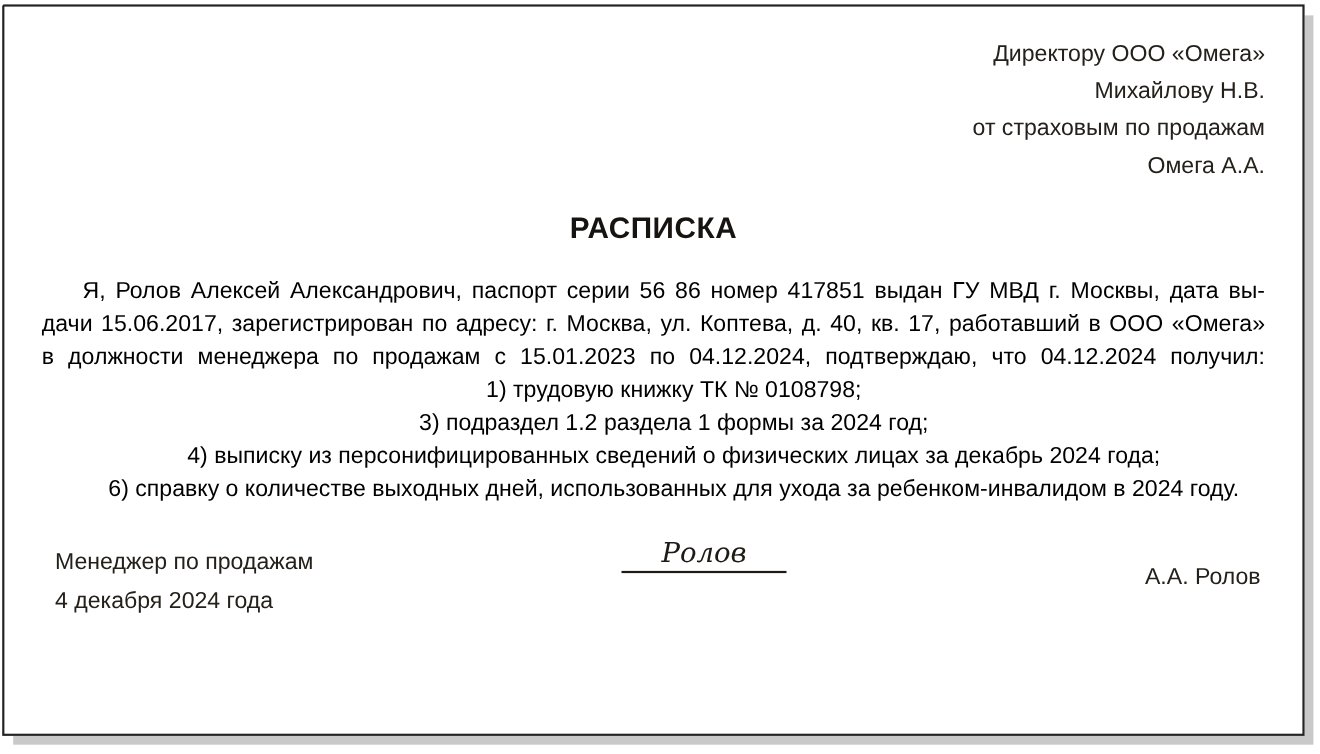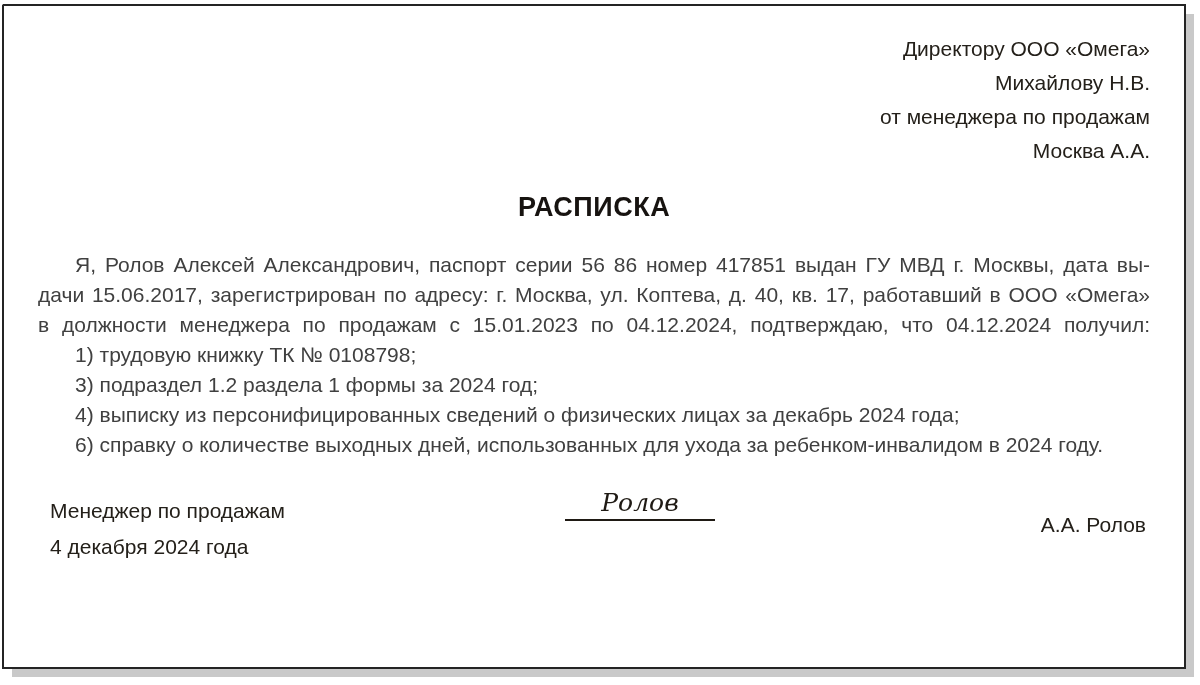--- a/index.html
+++ b/index.html
@@ -41,29 +41,29 @@
     text-align: center;
     font-size: 27px;
     font-weight: bold;
     letter-spacing: 0.5px;
     color: #171310;
   }
   .body-block {
     margin-top: 27px;
     font-size: 21px;
     line-height: 30px;
-    color: #404040;
+    color: #000000;
   }
   .para-line {
     text-align: justify;
     text-align-last: justify;
     white-space: nowrap;
   }
   .para-line.first { text-indent: 37px; }
-  .list-line { padding-left: 37px; }
+  .list-line { padding-left: 37px; text-align: center; }
   .footer-block {
     position: relative;
     margin-top: 36px;
     font-size: 21px;
     line-height: 30px;
     height: 80px;
     color: #24201a;
   }
   .footer-left { position: absolute; left: 12px; top: 0; }
   .footer-position { display: block; }
@@ -91,22 +91,22 @@
 </style>
 </head>
 <body>
 
 <div class="canvas">
   <div class="page">
 
     <div class="header-block">
       <div>Директору ООО «Омега»</div>
       <div>Михайлову Н.В.</div>
-      <div>от менеджера по продажам</div>
-      <div>Москва А.А.</div>
+      <div>от страховым по продажам</div>
+      <div>Омега А.А.</div>
     </div>
 
     <div class="doc-title">РАСПИСКА</div>
 
     <div class="body-block">
       <div class="para-line first">Я, Ролов Алексей Александрович, паспорт серии 56 86 номер 417851 выдан ГУ МВД г. Москвы, дата вы-</div>
       <div class="para-line">дачи 15.06.2017, зарегистрирован по адресу: г. Москва, ул. Коптева, д. 40, кв. 17, работавший в ООО «Омега»</div>
       <div class="para-line">в должности менеджера по продажам с 15.01.2023 по 04.12.2024, подтверждаю, что 04.12.2024 получил:</div>
       <div class="list-line">1) трудовую книжку ТК № 0108798;</div>
       <div class="list-line">3) подраздел 1.2 раздела 1 формы за 2024 год;</div>

